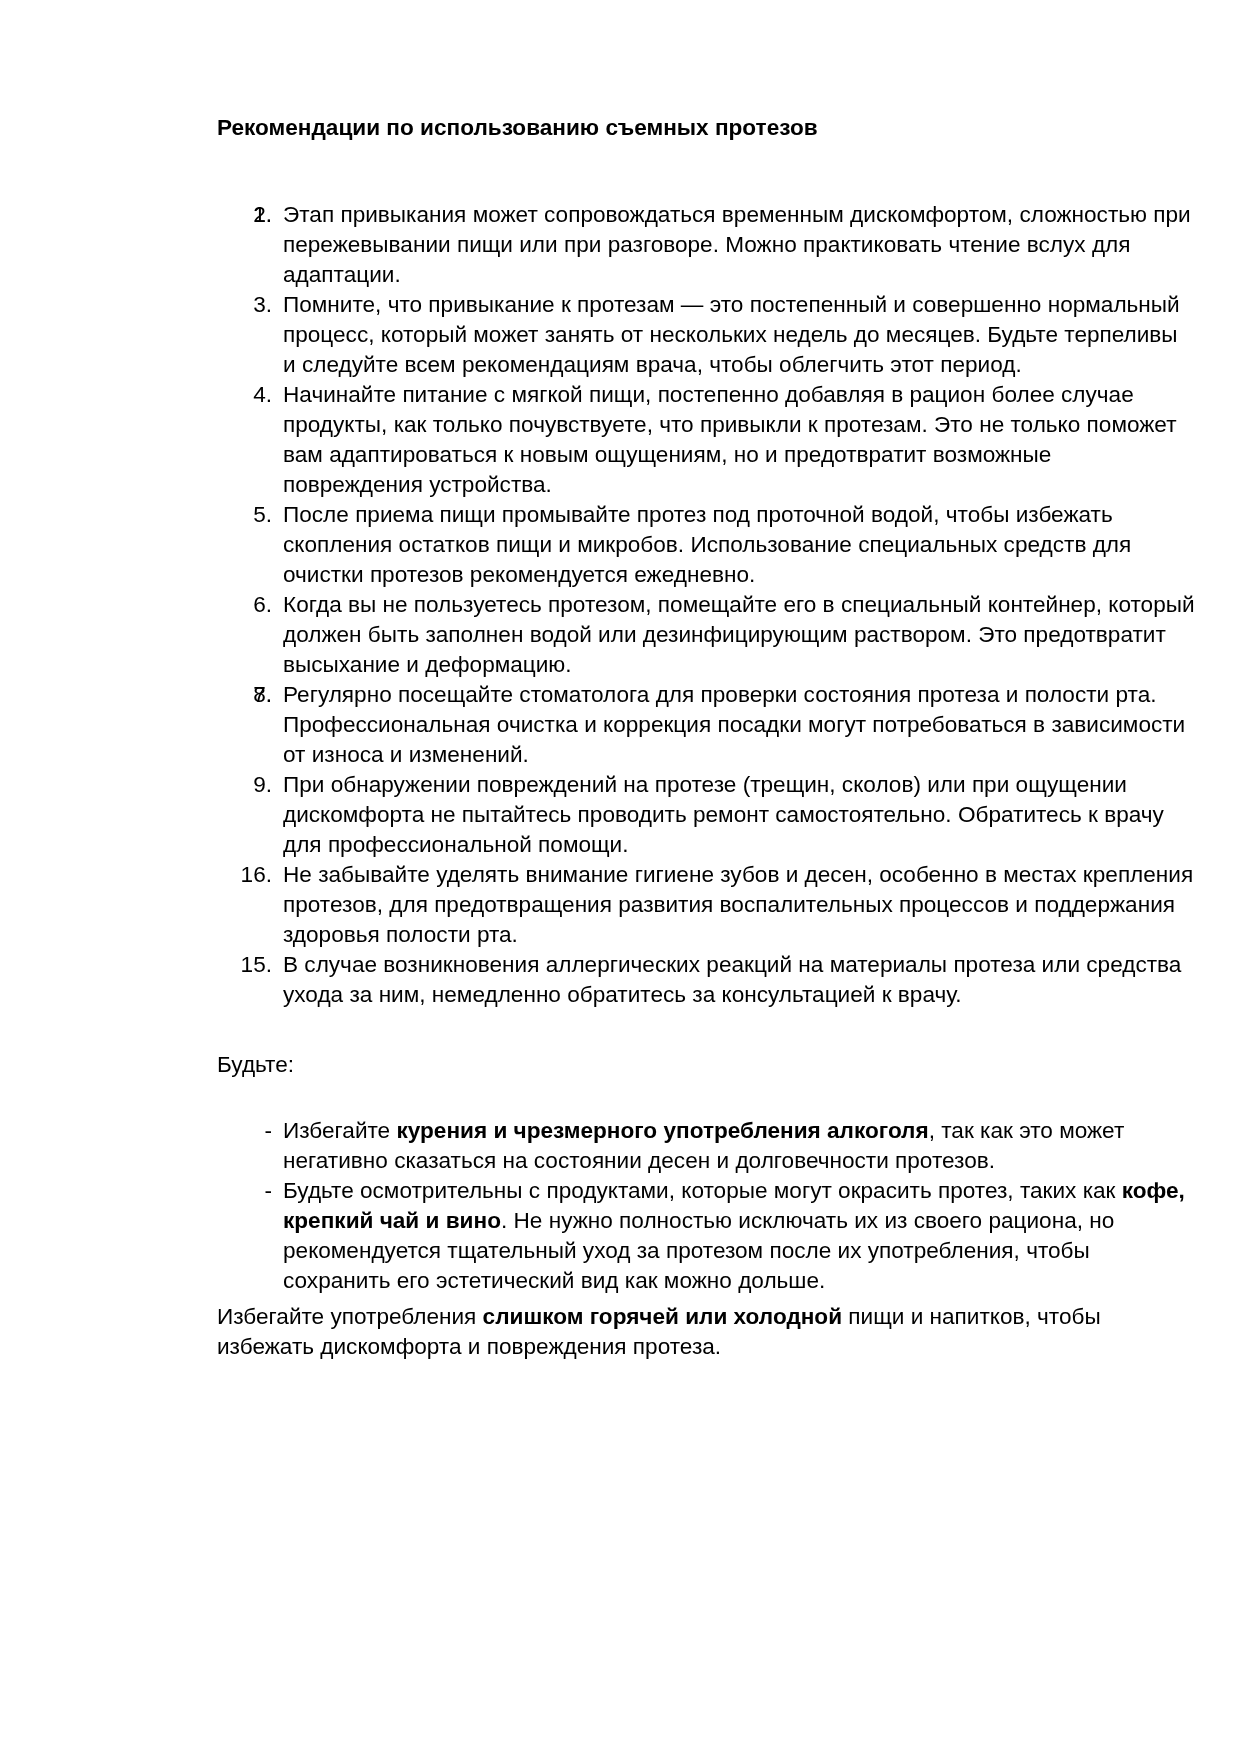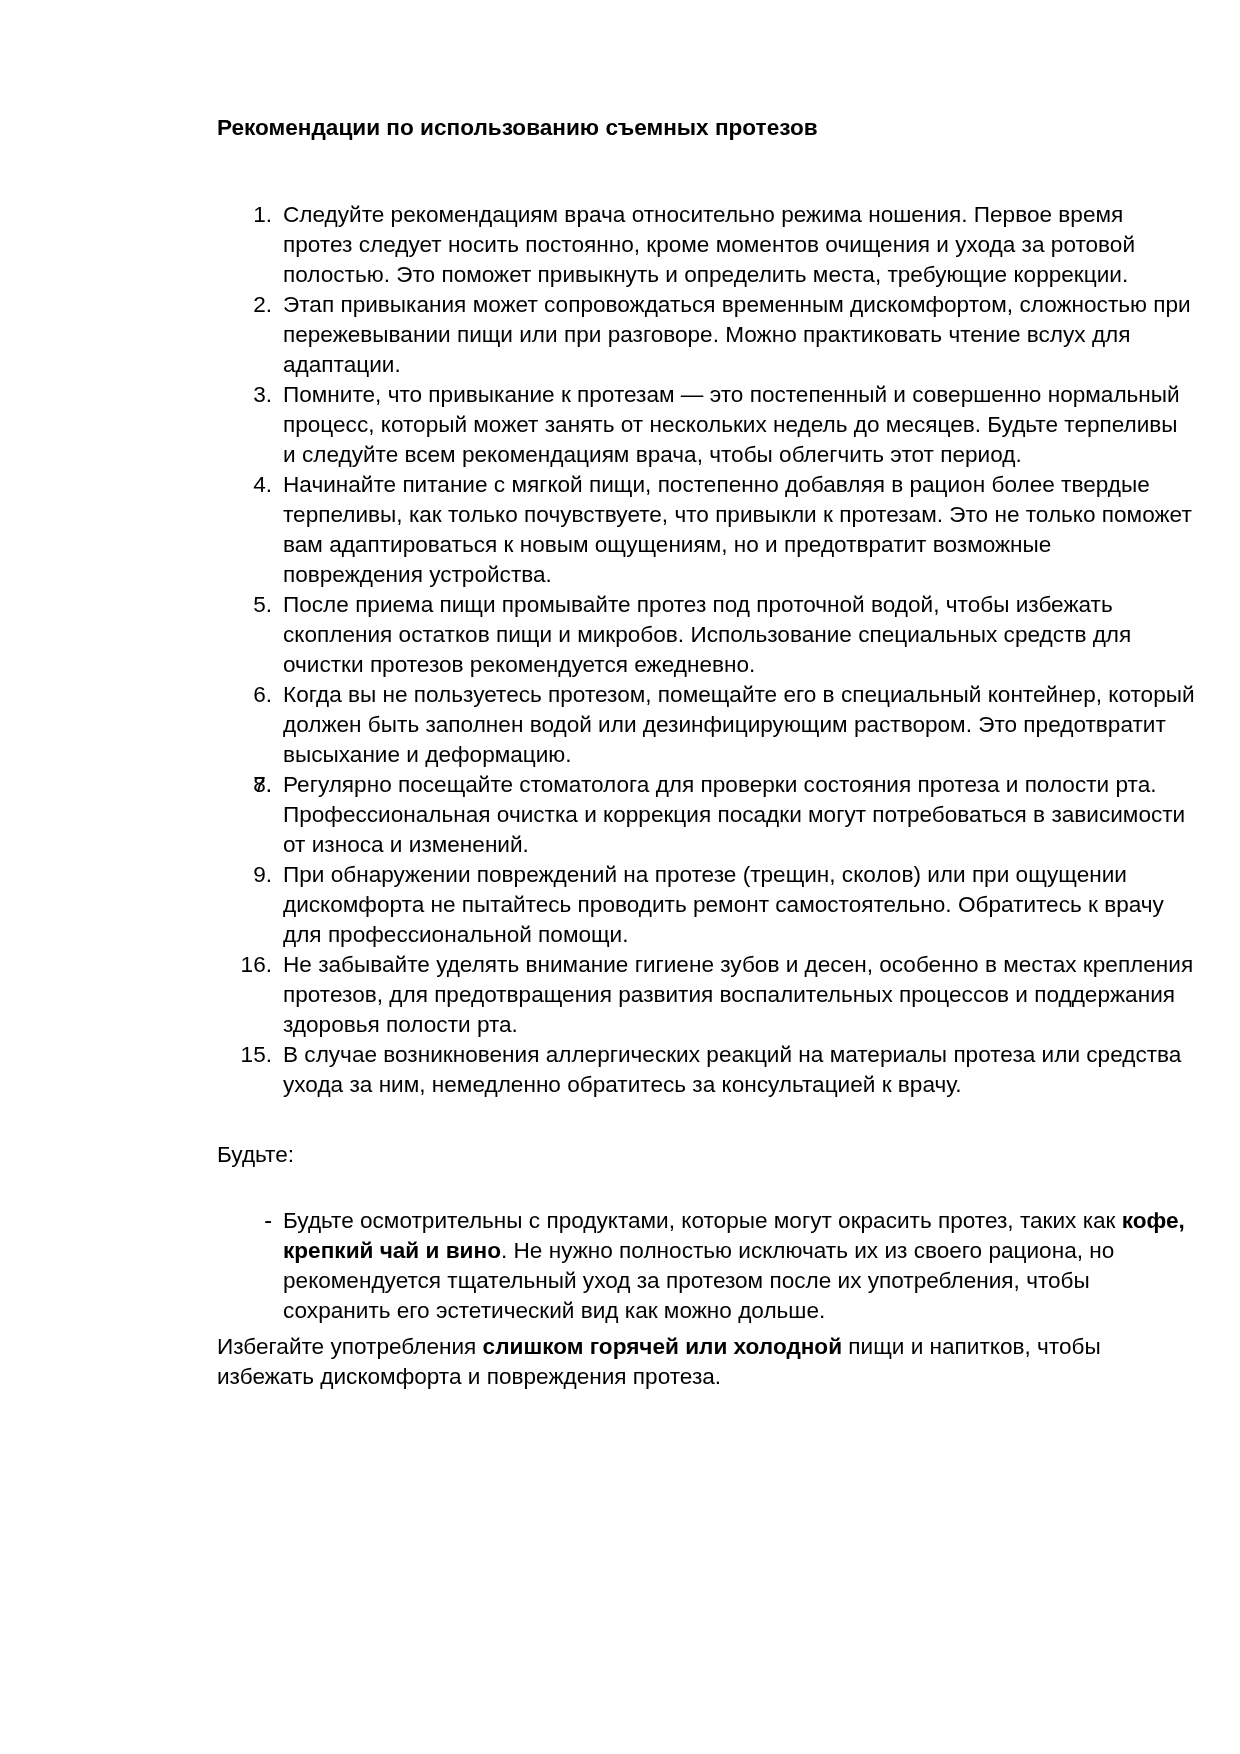--- a/index.html
+++ b/index.html
@@ -56,35 +56,35 @@
   strong { font-weight: 700; }
 </style>
 </head>
 <body>
 
 <div class="page">
 
   <h1 class="doc-title">Рекомендации по использованию съемных протезов</h1>
 
   <div class="num-list">
-    <div class="li"><span class="marker">1.</span><span class="li-text">Следуйте рекомендациям врача относительно режима ношения. Первое время протез следует носить постоянно, кроме моментов очищения и ухода за ротовой полостью. Это поможет привыкнуть и определить места, требующие коррекции.</span></div>
+    <div class="li"><span class="marker">1.</span></div>
     <div class="li"><span class="marker">2.</span><span class="li-text">Этап привыкания может сопровождаться временным дискомфортом, сложностью при пережевывании пищи или при разговоре. Можно практиковать чтение вслух для адаптации.</span></div>
     <div class="li"><span class="marker">3.</span><span class="li-text">Помните, что привыкание к протезам — это постепенный и совершенно нормальный процесс, который может занять от нескольких недель до месяцев. Будьте терпеливы и следуйте всем рекомендациям врача, чтобы облегчить этот период.</span></div>
-    <div class="li"><span class="marker">4.</span><span class="li-text">Начинайте питание с мягкой пищи, постепенно добавляя в рацион более твердые терпеливы, как только почувствуете, что привыкли к протезам. Это не только поможет вам адаптироваться к новым ощущениям, но и предотвратит возможные повреждения устройства.</span></div>
+    <div class="li"><span class="marker">4.</span><span class="li-text">Начинайте питание с мягкой пищи, постепенно добавляя в рацион более случае продукты, как только почувствуете, что привыкли к протезам. Это не только поможет вам адаптироваться к новым ощущениям, но и предотвратит возможные повреждения устройства.</span></div>
     <div class="li"><span class="marker">5.</span><span class="li-text">После приема пищи промывайте протез под проточной водой, чтобы избежать скопления остатков пищи и микробов. Использование специальных средств для очистки протезов рекомендуется ежедневно.</span></div>
     <div class="li"><span class="marker">6.</span><span class="li-text">Когда вы не пользуетесь протезом, помещайте его в специальный контейнер, который должен быть заполнен водой или дезинфицирующим раствором. Это предотвратит высыхание и деформацию.</span></div>
     <div class="li"><span class="marker">7.</span></div>
     <div class="li"><span class="marker">8.</span><span class="li-text">Регулярно посещайте стоматолога для проверки состояния протеза и полости рта. Профессиональная очистка и коррекция посадки могут потребоваться в зависимости от износа и изменений.</span></div>
     <div class="li"><span class="marker">9.</span><span class="li-text">При обнаружении повреждений на протезе (трещин, сколов) или при ощущении дискомфорта не пытайтесь проводить ремонт самостоятельно. Обратитесь к врачу для профессиональной помощи.</span></div>
     <div class="li"><span class="marker">16.</span><span class="li-text">Не забывайте уделять внимание гигиене зубов и десен, особенно в местах крепления протезов, для предотвращения развития воспалительных процессов и поддержания здоровья полости рта.</span></div>
     <div class="li"><span class="marker">15.</span><span class="li-text">В случае возникновения аллергических реакций на материалы протеза или средства ухода за ним, немедленно обратитесь за консультацией к врачу.</span></div>
   </div>
 
   <p class="section-heading">Будьте:</p>
 
   <div class="dash-list">
-    <div class="li"><span class="marker">-</span></div>
+    <div class="li"><span class="marker">-</span><span class="li-text"><span>Избегайте </span><strong>курения и чрезмерного употребления алкоголя</strong><span>, так как это может негативно сказаться на состоянии десен и долговечности протезов.</span></span></div>
     <div class="li"><span class="marker">-</span><span class="li-text"><span>Будьте осмотрительны с продуктами, которые могут окрасить протез, таких как </span><strong>кофе, крепкий чай и вино</strong><span>. Не нужно полностью исключать их из своего рациона, но рекомендуется тщательный уход за протезом после их употребления, чтобы сохранить его эстетический вид как можно дольше.</span></span></div>
   </div>
 
   <p class="closing"><span>Избегайте употребления </span><strong>слишком горячей или холодной</strong><span> пищи и напитков, чтобы избежать дискомфорта и повреждения протеза.</span></p>
 
 </div>
 
 </body></html>

